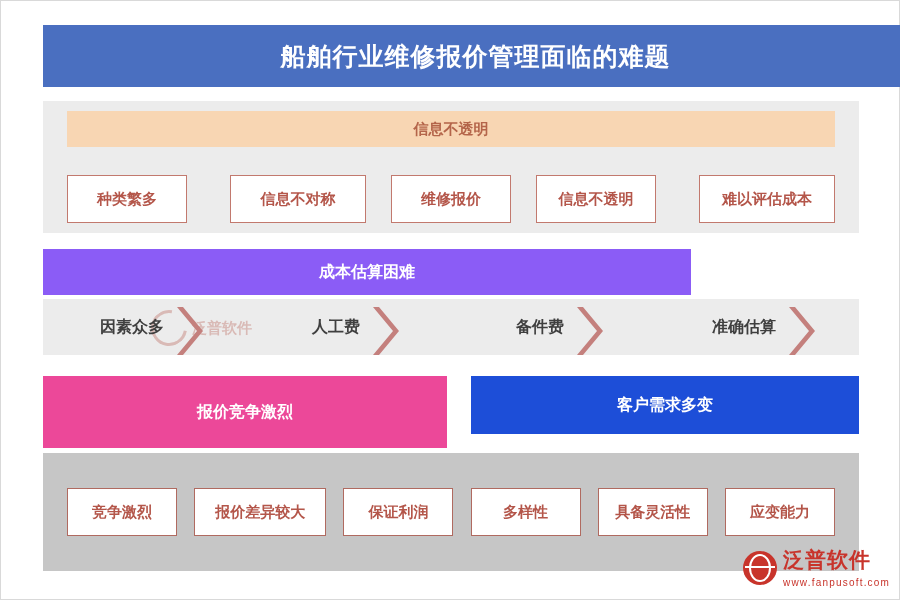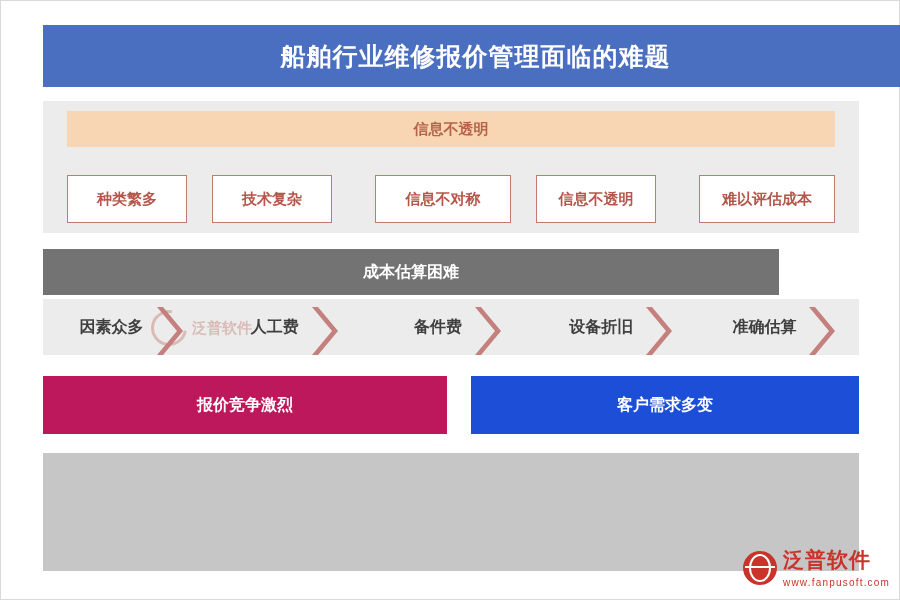--- a/index.html
+++ b/index.html
@@ -91,23 +91,23 @@
     box-sizing: border-box;
   }
   .s1-items .chip-outline { width: 120px; }
   .s1-items .chip-outline.wide { width: 136px; margin-left: 18px; }
 
   
   .s2-header {
     position: absolute;
     left: 42px;
     top: 248px;
-    width: 736px;
+    width: 648px;
     height: 46px;
-    background: #737373;
+    background: #8b5cf6;
     display: flex;
     align-items: center;
     justify-content: center;
   }
   .s2-header span {
     color: #ffffff;
     font-size: 16px;
     font-weight: bold;
   }
   .s2-band {
@@ -149,22 +149,22 @@
     z-index: 1;
   }
   .chev-sep svg { display: block; }
 
   
   .s3-left {
     position: absolute;
     left: 42px;
     top: 375px;
     width: 404px;
-    height: 58px;
-    background: #be185d;
+    height: 72px;
+    background: #ec4899;
     display: flex;
     align-items: center;
     justify-content: center;
   }
   .s3-right {
     position: absolute;
     left: 470px;
     top: 375px;
     width: 388px;
     height: 58px;
@@ -290,25 +290,25 @@
   </div>
 
   <div class="band-grey s1-band"></div>
   <div class="s1-header">
     <span>信息不透明</span>
   </div>
   <div class="s1-items">
     <div class="chip-outline">
       <span>种类繁多</span>
     </div>
-    <div class="chip-outline">
-      <span>技术复杂</span>
-    </div>
     <div class="chip-outline wide">
       <span>信息不对称</span>
+    </div>
+    <div class="chip-outline">
+      <span>维修报价</span>
     </div>
     <div class="chip-outline">
       <span>信息不透明</span>
     </div>
     <div class="chip-outline wide">
       <span>难以评估成本</span>
     </div>
   </div>
 
   <div class="s2-header">
@@ -334,28 +334,20 @@
     </div>
     <div class="chev-cell">
       <span>备件费</span>
       <span class="chev-sep">
         <svg width="26" height="48" viewBox="0 0 26 48">
             <path d="M0,0 L20,24 L0,48 L6,48 L26,24 L6,0 Z" fill="#c4807d"></path>
           </svg>
       </span>
     </div>
     <div class="chev-cell">
-      <span>设备折旧</span>
-      <span class="chev-sep">
-        <svg width="26" height="48" viewBox="0 0 26 48">
-            <path d="M0,0 L20,24 L0,48 L6,48 L26,24 L6,0 Z" fill="#c4807d"></path>
-          </svg>
-      </span>
-    </div>
-    <div class="chev-cell">
       <span>准确估算</span>
       <span class="chev-sep">
         <svg width="26" height="48" viewBox="0 0 26 48">
             <path d="M0,0 L20,24 L0,48 L6,48 L26,24 L6,0 Z" fill="#c4807d"></path>
           </svg>
       </span>
     </div>
   </div>
 
   <div class="wm-center">
@@ -364,20 +356,40 @@
   </div>
 
   <div class="s3-left">
     <span>报价竞争激烈</span>
   </div>
   <div class="s3-right">
     <span>客户需求多变</span>
   </div>
 
   <div class="band-grey s4-band"></div>
+  <div class="s4-items">
+    <div class="chip-outline">
+      <span>竞争激烈</span>
+    </div>
+    <div class="chip-outline wide">
+      <span>报价差异较大</span>
+    </div>
+    <div class="chip-outline">
+      <span>保证利润</span>
+    </div>
+    <div class="chip-outline">
+      <span>多样性</span>
+    </div>
+    <div class="chip-outline">
+      <span>具备灵活性</span>
+    </div>
+    <div class="chip-outline">
+      <span>应变能力</span>
+    </div>
+  </div>
 
   <div class="wm-logo">
     <span class="logo-globe"></span>
     <span class="logo-text-wrap">
       <span class="logo-cn">泛普软件</span>
       <span class="logo-en">www.fanpusoft.com</span>
     </span>
   </div>
 
 </div>

